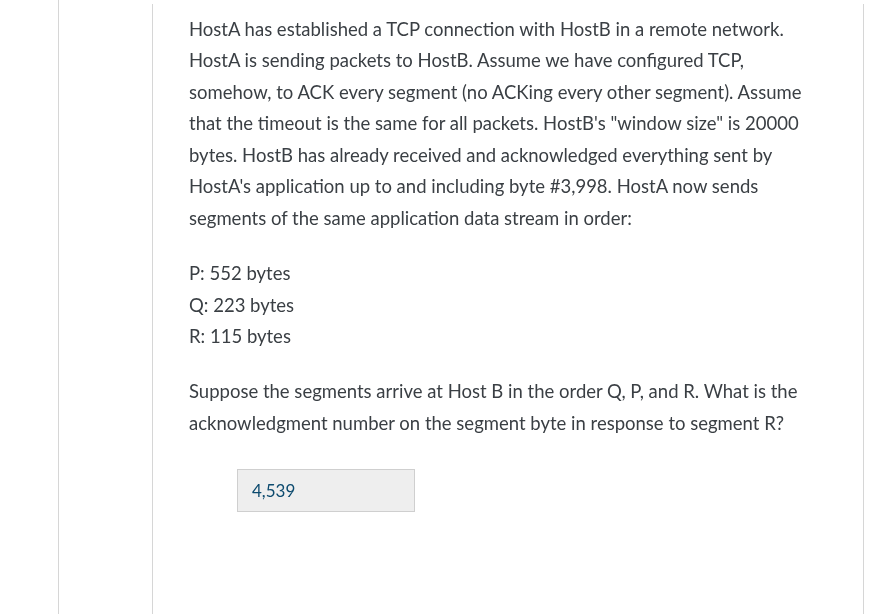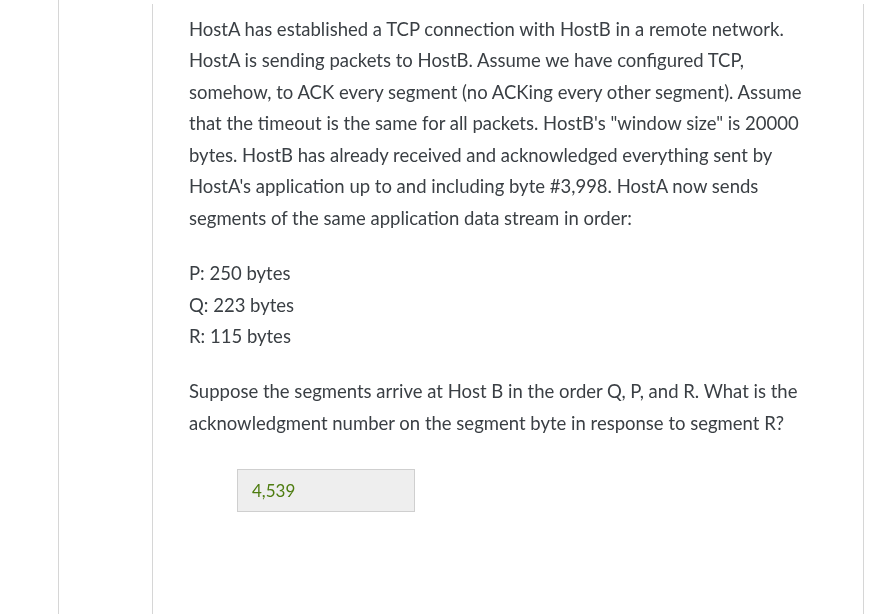--- a/index.html
+++ b/index.html
@@ -42,37 +42,37 @@
     font-size: 18.5px;
     color: #3a3f44;
     line-height: 1.7;
   }
   .answer-box {
     display: inline-block;
     min-width: 148px;
     padding: 7px 14px;
     border: 1px solid #cfcfcf;
     background: #eeeeee;
-    color: #4d7c0f;
+    color: #0c4a6e;
     font-size: 17px;
     margin-left: 48px;
     margin-top: 6px;
   }
 </style>
 </head>
 <body>
 
 <div class="page">
   <div class="left-rule"></div>
 
   <div class="card">
 
     <p class="para">HostA has established a TCP connection with HostB in a remote network. HostA is sending packets to HostB. Assume we have configured TCP, somehow, to ACK every segment (no ACKing every other segment). Assume that the timeout is the same for all packets. HostB's "window size" is 20000 bytes. HostB has already received and acknowledged everything sent by HostA's application up to and including byte #3,998. HostA now sends segments of the same application data stream in order:</p>
 
-    <p class="para" style="white-space:pre-line;">P: 250 bytes
+    <p class="para" style="white-space:pre-line;">P: 552 bytes
 Q: 223 bytes
 R: 115 bytes</p>
 
     <p class="para">Suppose the segments arrive at Host B in the order Q, P, and R. What is the acknowledgment number on the segment byte in response to segment R?</p>
 
     <div class="answer-box">4,539</div>
 
   </div>
 </div>
 

